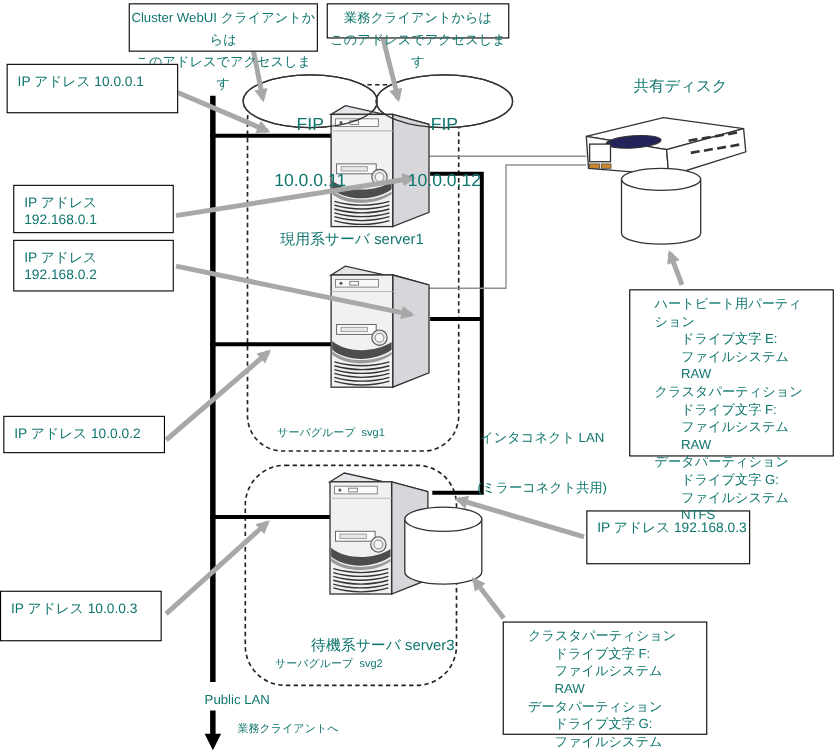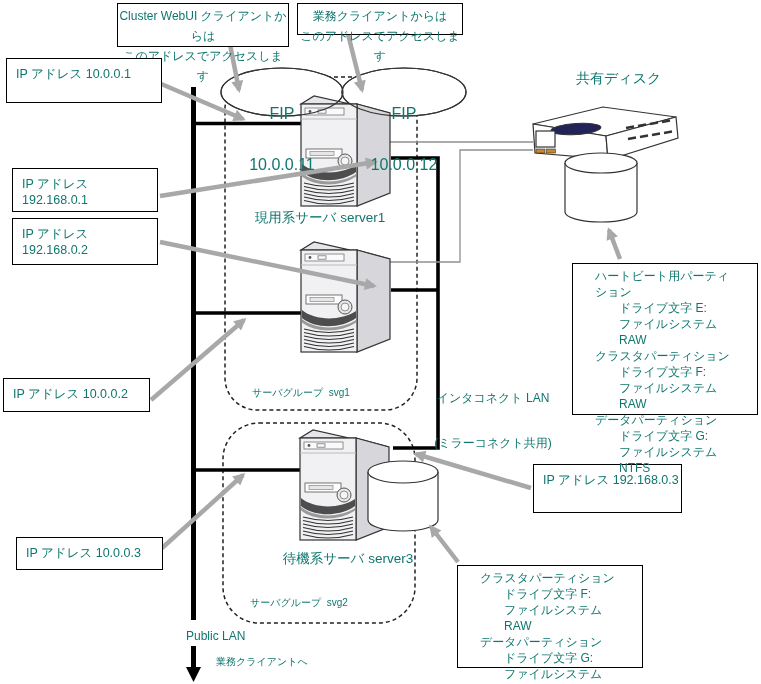--- a/index.html
+++ b/index.html
@@ -141,25 +141,25 @@
   </div>
   <div class="abs fiptext" style="left:344px;top:71px;width:120px;">
     <div>FIP</div>
     <div>10.0.0.12</div>
   </div>
 
   <div class="box ipbox" style="left:6px;top:58px;width:156px;height:45px;"><span>IP アドレス  10.0.0.1</span></div>
   <div class="box ipbox" style="left:12px;top:168px;width:146px;height:44px;"><span>IP アドレス  192.168.0.1</span></div>
   <div class="box ipbox" style="left:12px;top:218px;width:146px;height:47px;"><span>IP アドレス  192.168.0.2</span></div>
   <div class="box ipbox" style="left:3px;top:378px;width:147px;height:34px;"><span>IP アドレス  10.0.0.2</span></div>
-  <div class="box ipbox" style="left:16px;top:537px;width:147px;height:33px;"><span>IP アドレス  10.0.0.3</span></div>
+  <div class="box ipbox" style="left:0;top:537px;width:147px;height:46px;"><span>IP アドレス  10.0.0.3</span></div>
   <div class="box ipbox" style="left:533px;top:464px;width:149px;height:49px;"><span>IP アドレス  192.168.0.3</span></div>
 
   <div class="abs label13 ctr" style="left:240px;top:209px;width:160px;">現用系サーバ server1</div>
-  <div class="abs label13 ctr" style="left:268px;top:550px;width:160px;">待機系サーバ server3</div>
+  <div class="abs label13 ctr" style="left:268px;top:578px;width:160px;">待機系サーバ server3</div>
   <div class="abs label" style="left:252px;top:386px;">サーバグループ  svg1</div>
   <div class="abs label" style="left:250px;top:596px;">サーバグループ  svg2</div>
 
   <div class="abs" style="left:576px;top:70px;font-size:14px;">共有ディスク</div>
 
   <div class="abs small ctr" style="left:434px;top:362px;width:118px;">
     <div>インタコネクト LAN</div>
     <div>(ミラーコネクト共用)</div>
   </div>
   <div class="abs small" style="left:186px;top:629px;">Public LAN</div>

